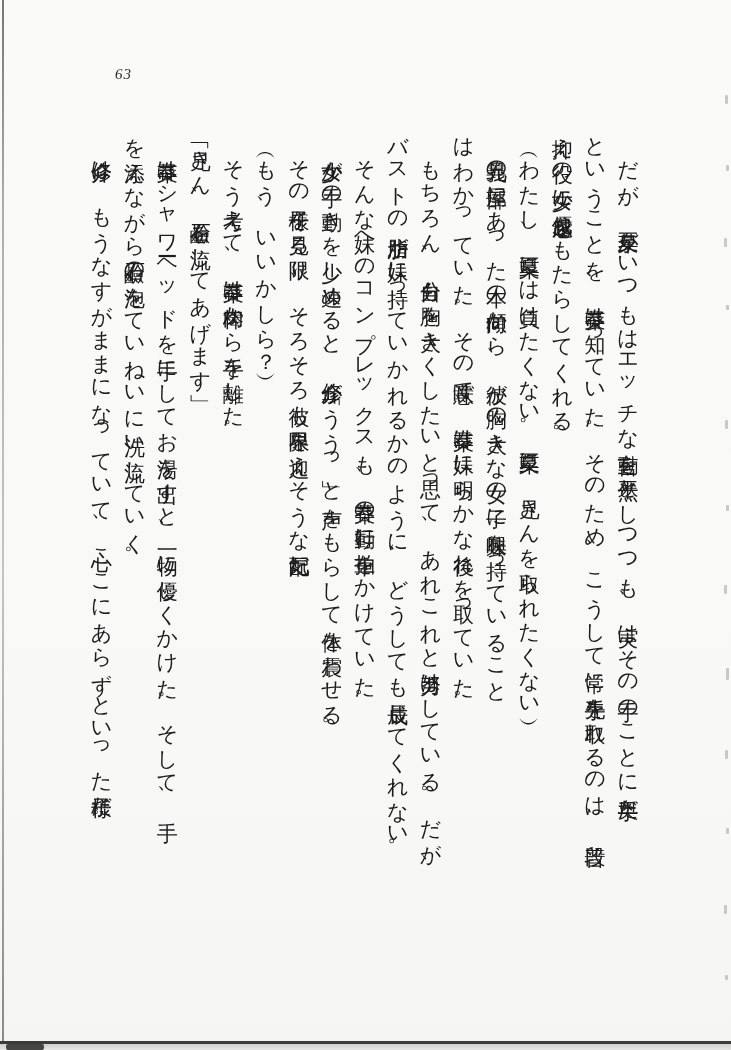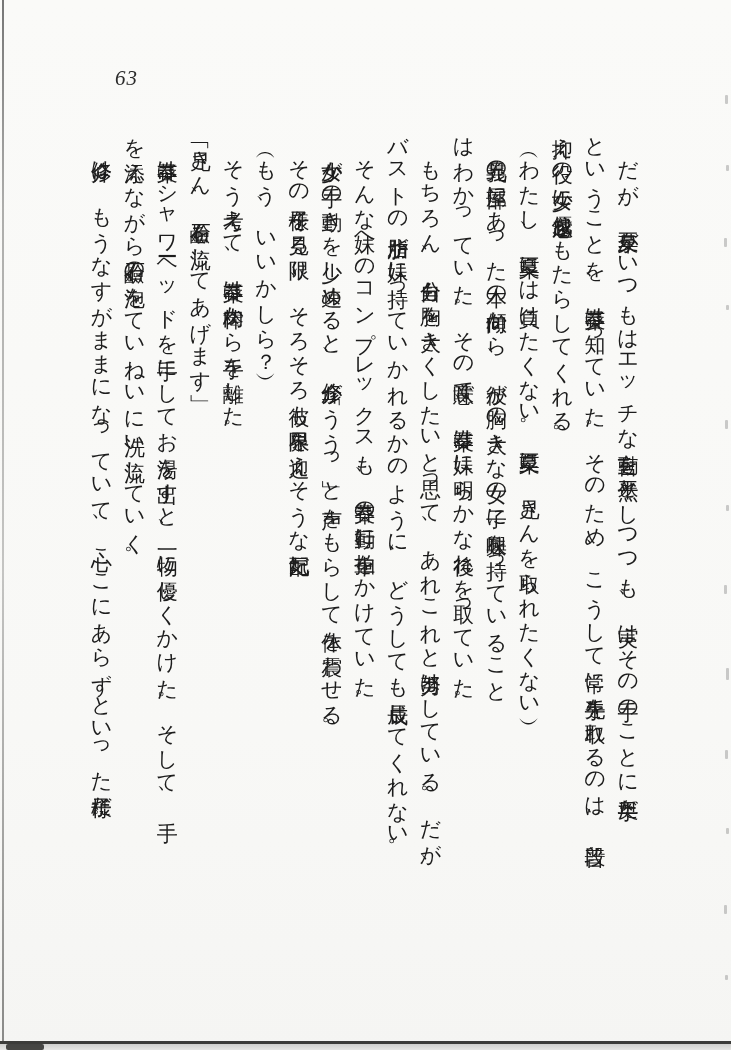--- a/index.html
+++ b/index.html
@@ -10,21 +10,21 @@
   }
   .page{
     position:relative;
     width:731px;height:1050px;
     background:linear-gradient(180deg,#fafaf8 0%,#f8f8f6 70%,#f5f5f3 100%);
     overflow:hidden;
   }
   .page-number{
     position:absolute;
     left:115px;top:66px;
-    font-size:21px;
+    font-size:15px;
     font-style:italic;
     color:#2a2a2a;
     letter-spacing:1px;
   }
   .text-block{
     position:absolute;
     top:123px;
     right:87px;
     width:562px;
     height:830px;

